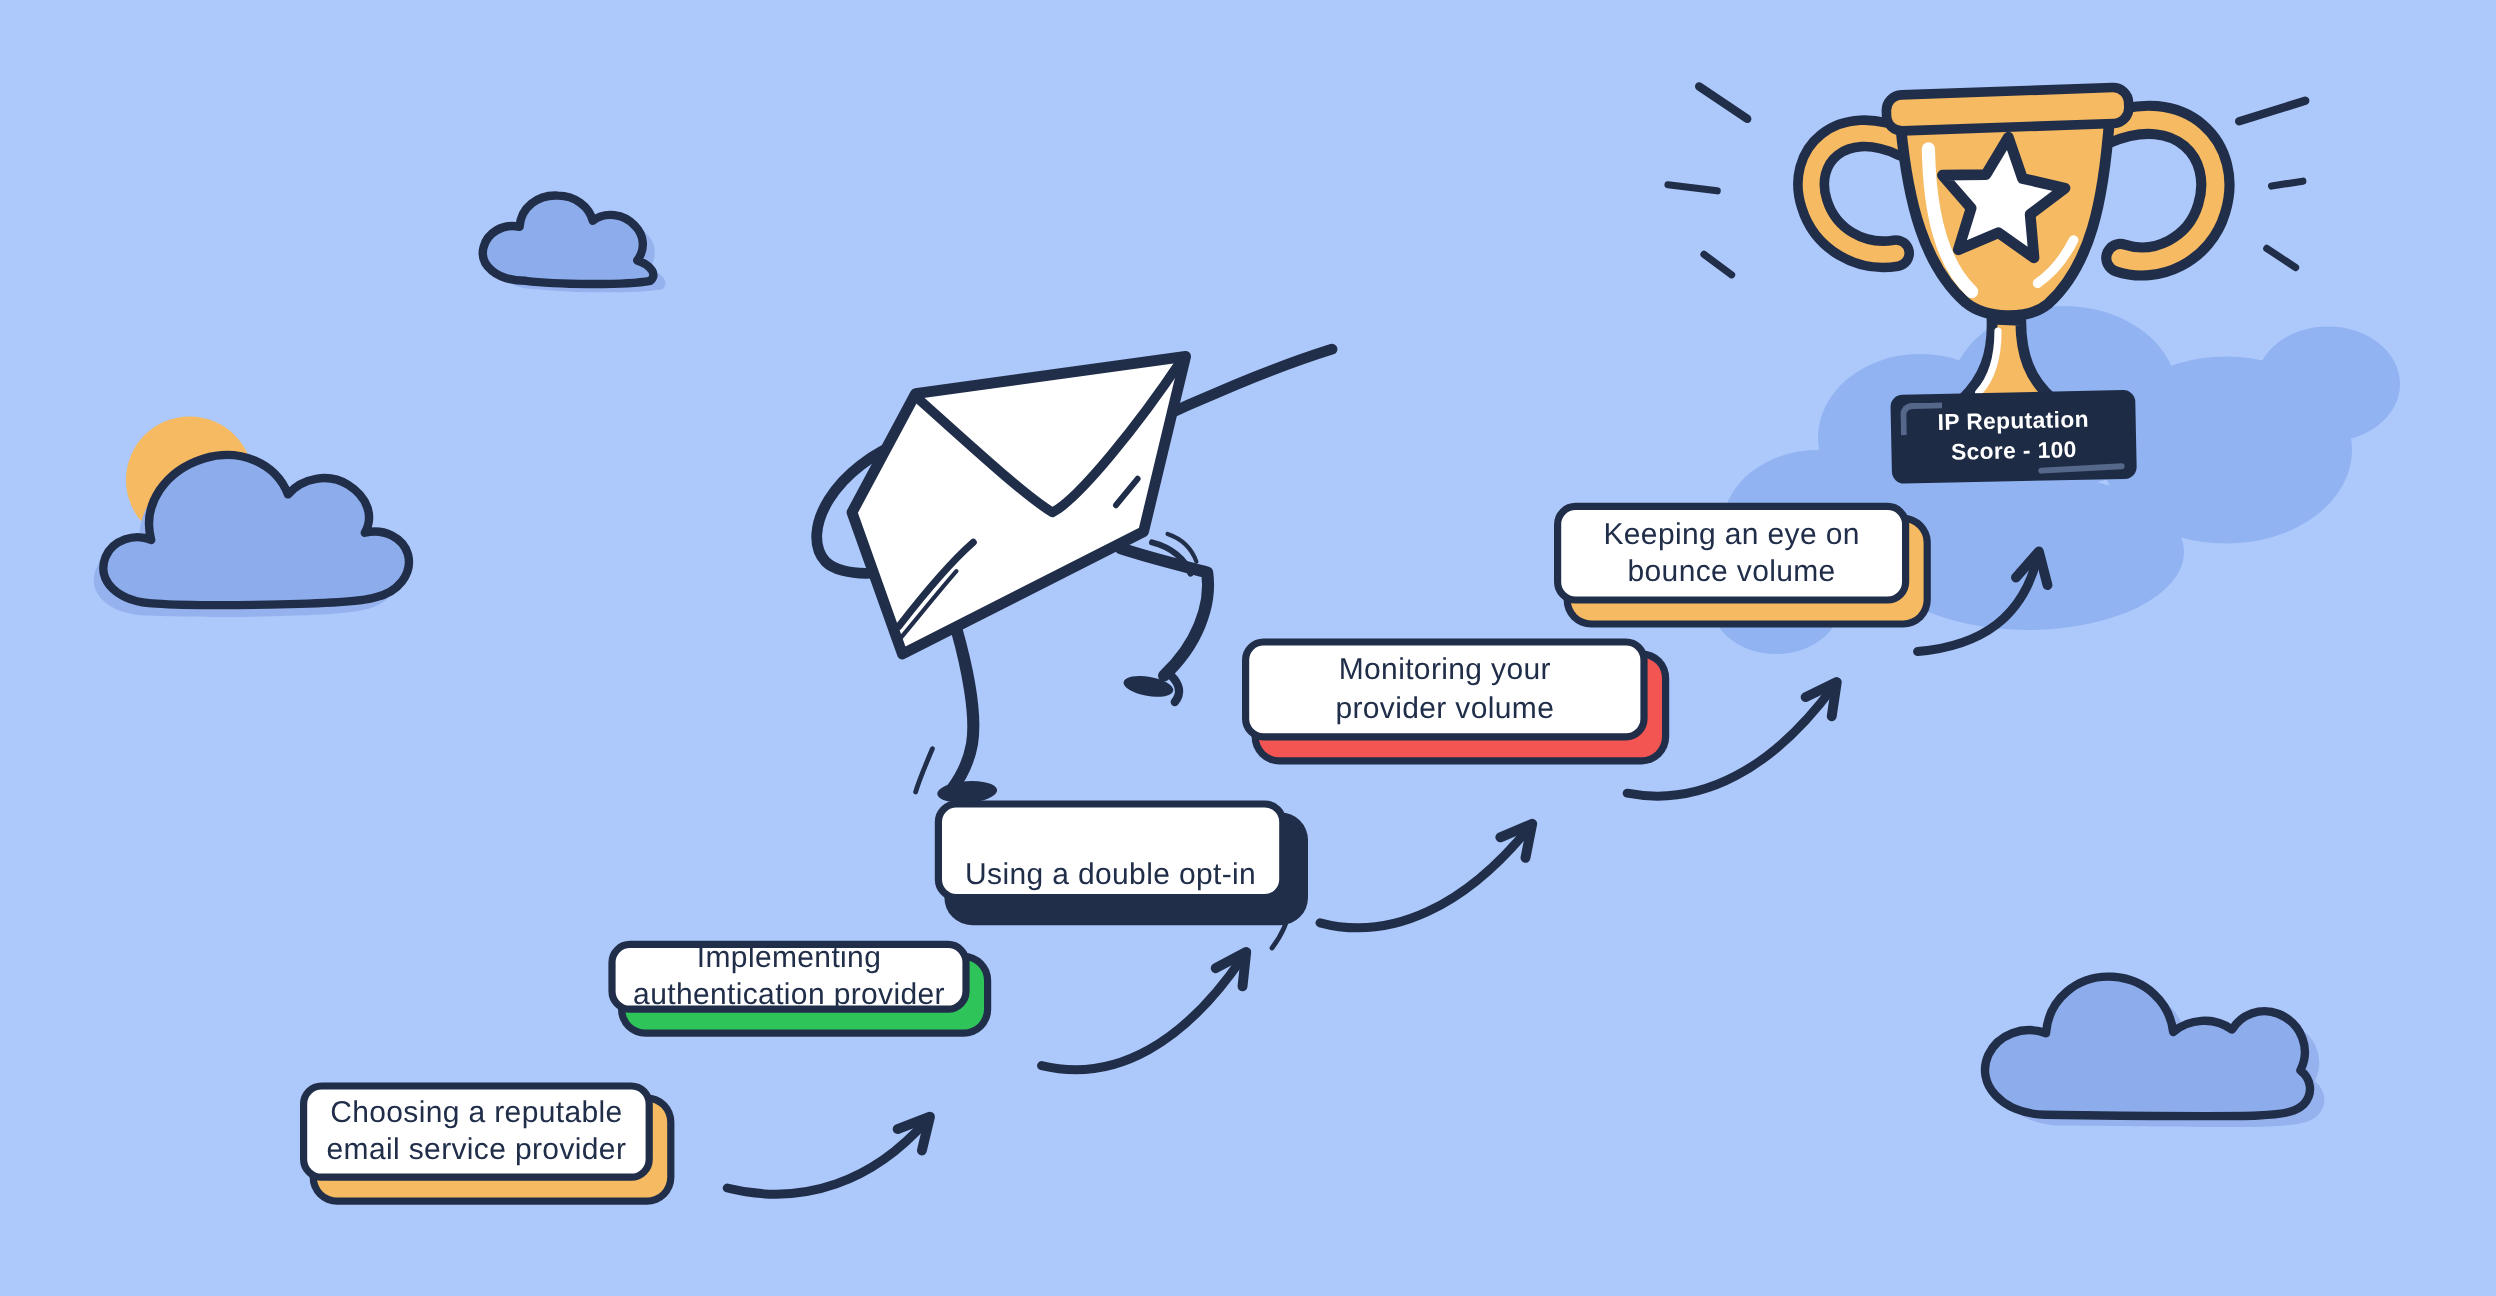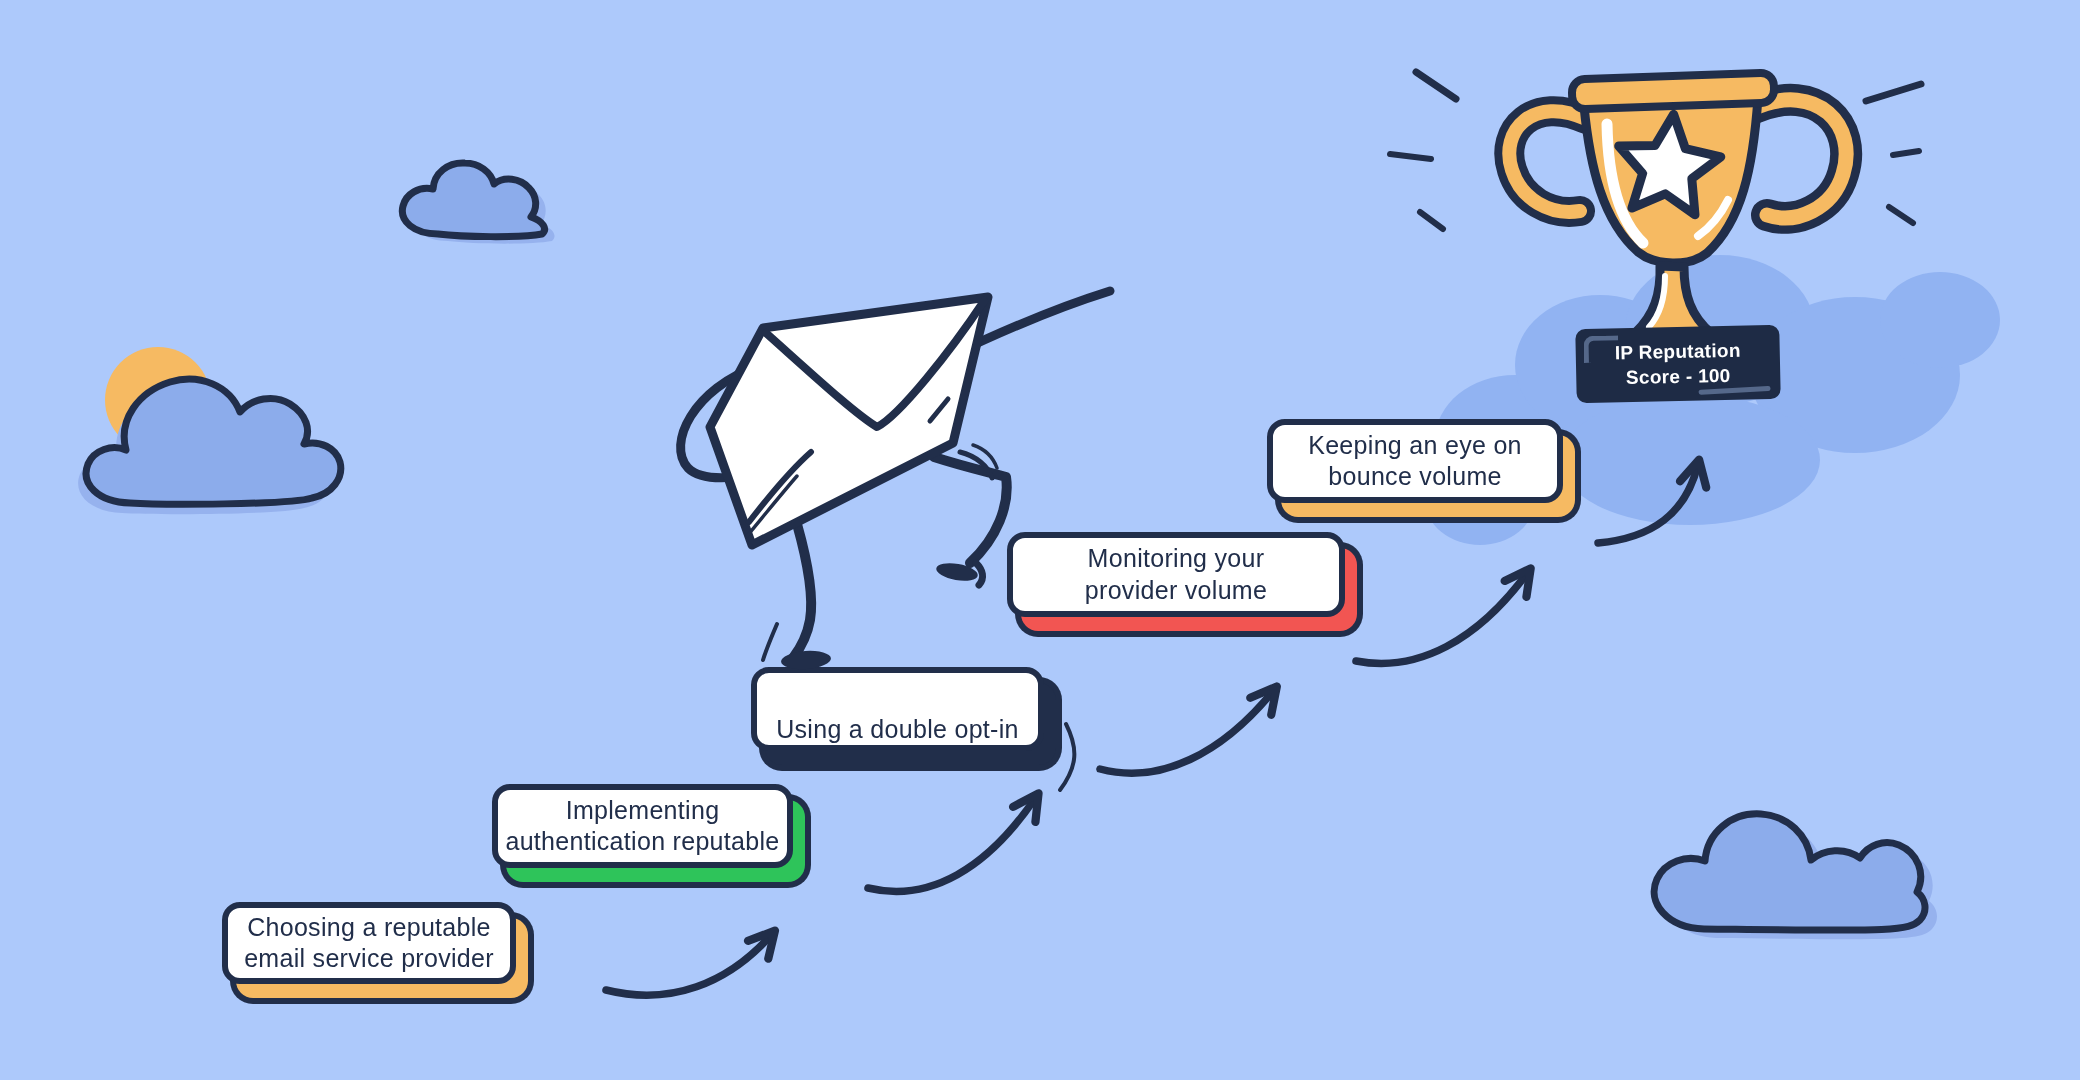--- a/index.html
+++ b/index.html
@@ -19,25 +19,25 @@
   .ink-fill{fill:var(--ink);}
   .cloud-shape{fill:var(--cloud);stroke:var(--ink);stroke-width:7;stroke-linejoin:round;}
   .cloud-shadow{fill:var(--cloud_shadow);}
   .blob{fill:var(--blob);}
   .sun{fill:var(--sun);}
   .arrowhead-path{stroke:var(--ink);}
 
   
   .step{position:absolute;z-index:10;background:#fff;border:6px solid var(--ink);
         border-radius:18px;display:flex;flex-direction:column;align-items:center;
-        justify-content:center;box-sizing:border-box;}
+        justify-content:center;box-sizing:border-box;margin-left:28px;}
   .step .line{display:block;white-space:nowrap;font-size:25px;font-weight:500;
         color:var(--ink);line-height:1.26;letter-spacing:.3px;text-align:center;}
   .s1{left:222px;top:902px;width:294px;height:82px;}
-  .s2{left:492px;top:784px;width:301px;height:84px;}
+  .s2{left:479px;top:784px;width:301px;height:60px;}
   .s3{left:751px;top:667px;width:293px;height:84px;justify-content:flex-end;}
   .s4{left:1007px;top:532px;width:338px;height:85px;}
   .s5{left:1267px;top:419px;width:296px;height:84px;}
 
   
   .badge{position:absolute;z-index:10;left:1576px;top:327px;width:204px;height:74px;
          background:var(--badge_bg);border-radius:10px;transform:rotate(-1.2deg);
          display:flex;flex-direction:column;align-items:center;justify-content:center;}
   .badge .bline{display:block;white-space:nowrap;color:#fff;font-size:19px;font-weight:bold;
          line-height:1.32;letter-spacing:.3px;text-align:center;}
@@ -119,21 +119,21 @@
       <path class="ink-line" stroke-width="4" d="M 1066 724 C 1078 748 1078 766 1060 790"></path>
     </g>
   </svg>
 
   <div class="step s1" style="box-shadow: rgb(246, 186, 98) 13px 15px 0px -1px, rgb(33, 46, 74) 13px 15px 0px 5px;">
     <span class="line">Choosing a reputable</span>
     <span class="line">email service provider</span>
   </div>
   <div class="step s2" style="box-shadow: rgb(46, 196, 90) 13px 15px 0px -1px, rgb(33, 46, 74) 13px 15px 0px 5px;">
     <span class="line">Implementing</span>
-    <span class="line">authentication reputable</span>
+    <span class="line">authentication provider</span>
   </div>
   <div class="step s3" style="box-shadow: rgb(33, 46, 74) 13px 15px 0px -1px, rgb(33, 46, 74) 13px 15px 0px 5px;">
     <span class="line">Using a double opt-in</span>
   </div>
   <div class="step s4" style="box-shadow: rgb(242, 85, 82) 13px 15px 0px -1px, rgb(33, 46, 74) 13px 15px 0px 5px;">
     <span class="line">Monitoring your</span>
     <span class="line">provider volume</span>
   </div>
   <div class="step s5" style="box-shadow: rgb(246, 186, 98) 13px 15px 0px -1px, rgb(33, 46, 74) 13px 15px 0px 5px;">
     <span class="line">Keeping an eye on</span>

